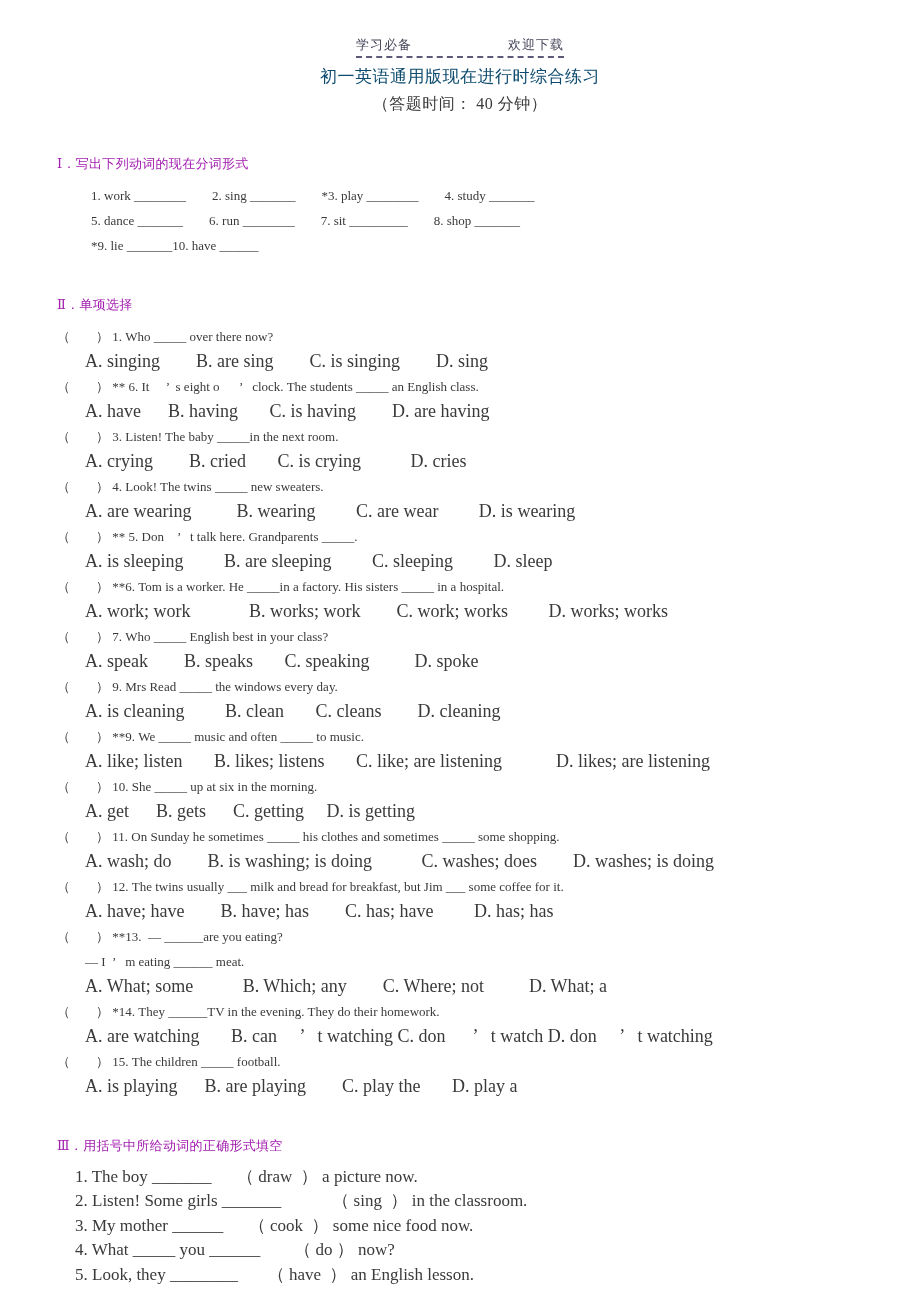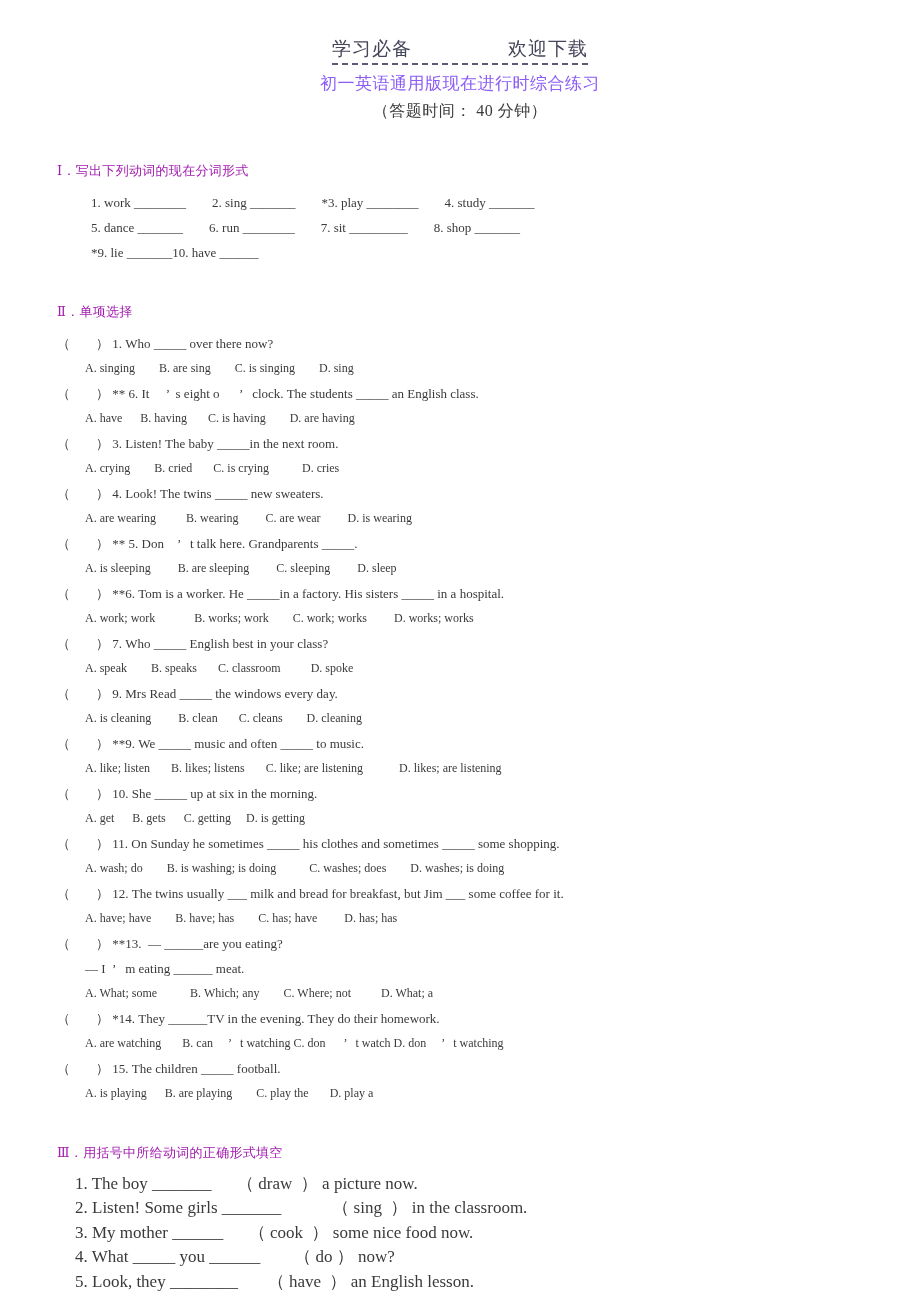--- a/index.html
+++ b/index.html
@@ -20,36 +20,36 @@
     width: 920px;
     height: 1302px;
     box-sizing: border-box;
     padding: 0;
   }
 
   
   .hdr-watermark {
     text-align: center;
     margin-top: 38px;
-    font-size: 19px;
+    font-size: 13px;
     color: #46465a;
     letter-spacing: 1px;
     line-height: 1.15;
   }
   .hdr-watermark .wm-inner {
     display: inline-block;
     border-bottom: 2px dashed #5a5a78;
     padding-bottom: 3px;
   }
   .wm-gap { display: inline-block; width: 96px; }
 
   .doc-title {
     text-align: center;
     font-size: 17px;
-    color: #8b5cf6;
+    color: #0c4a6e;
     margin-top: 7px;
     letter-spacing: 0.5px;
   }
   .doc-subtitle {
     text-align: center;
     font-size: 16px;
     color: #3a3a3a;
     margin-top: 6px;
     letter-spacing: 0.5px;
   }
@@ -78,21 +78,21 @@
     margin-left: 34px;
   }
   .row-q {
     font-size: 13px;
     line-height: 25px;
     color: #3a3a3a;
     white-space: pre;
     margin-left: 0px;
   }
   .row-opt {
-    font-size: 12px;
+    font-size: 18px;
     line-height: 25px;
     color: #3a3a3a;
     white-space: pre;
     margin-left: 28px;
   }
   .row-cont {
     font-size: 13px;
     line-height: 25px;
     color: #3a3a3a;
     white-space: pre;
@@ -140,21 +140,21 @@
     <div class="row-q">（        ） 4. Look! The twins _____ new sweaters.</div>
     <div class="row-opt">A. are wearing          B. wearing         C. are wear         D. is wearing</div>
 
     <div class="row-q">（        ） ** 5. Don    ’   t talk here. Grandparents _____.</div>
     <div class="row-opt">A. is sleeping         B. are sleeping         C. sleeping         D. sleep</div>
 
     <div class="row-q">（        ） **6. Tom is a worker. He _____in a factory. His sisters _____ in a hospital.</div>
     <div class="row-opt">A. work; work             B. works; work        C. work; works         D. works; works</div>
 
     <div class="row-q">（        ） 7. Who _____ English best in your class?</div>
-    <div class="row-opt">A. speak        B. speaks       C. classroom          D. spoke</div>
+    <div class="row-opt">A. speak        B. speaks       C. speaking          D. spoke</div>
 
     <div class="row-q">（        ） 9. Mrs Read _____ the windows every day.</div>
     <div class="row-opt">A. is cleaning         B. clean       C. cleans        D. cleaning</div>
 
     <div class="row-q">（        ） **9. We _____ music and often _____ to music.</div>
     <div class="row-opt">A. like; listen       B. likes; listens       C. like; are listening            D. likes; are listening</div>
 
     <div class="row-q">（        ） 10. She _____ up at six in the morning.</div>
     <div class="row-opt">A. get      B. gets      C. getting     D. is getting</div>
 

